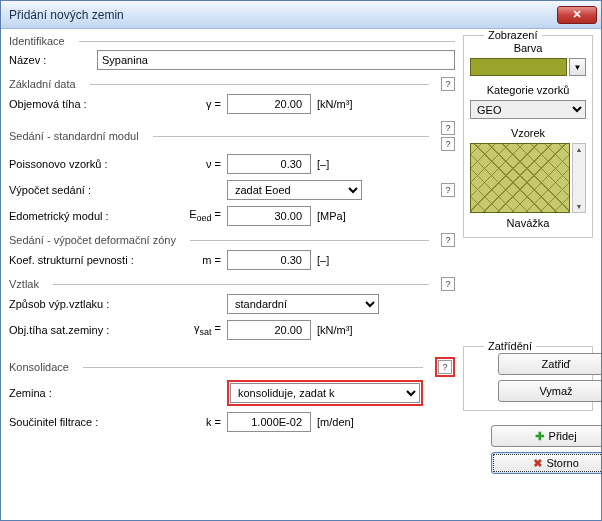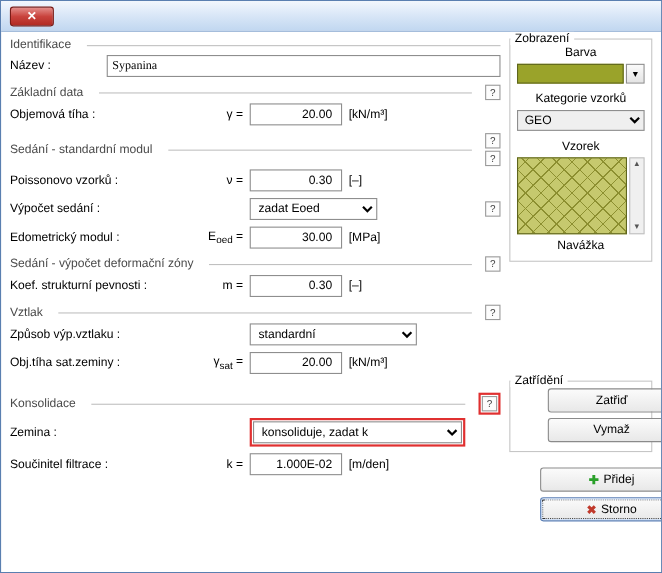--- a/index.html
+++ b/index.html
@@ -95,35 +95,34 @@
     font-size: 11px;
     height: 20px;
     padding: 0 3px;
   }
   .wide-name {
     flex: 1;
     border: 1px solid #8e8e8e;
     padding: 2px 4px;
     font-size: 11px;
     height: 20px;
-    font-family: Liberation Serif, serif;
   }
   .unit { margin-left: 6px; min-width: 50px; }
   .red-box { border: 2px solid #e03030; padding: 1px; display:inline-block; }
 
   
   .r-frame {
     border: 1px solid #c6c6c6;
     padding: 6px 6px 8px 6px;
     margin-bottom: 8px;
     position: relative;
   }
   .r-frame .legend {
     position: absolute;
-    top: -7px; left: 0;
+    top: -7px; left: 20px;
     background: #fff;
     padding: 0 4px;
     font-size: 11px;
   }
   .r-center { text-align: center; font-size: 11px; margin-bottom: 4px; }
   .swatch-row {
     display: flex; align-items: stretch; gap: 2px;
   }
   .swatch {
     flex: 1; height: 18px;
@@ -187,20 +186,21 @@
     border-color:#5b7fb5;
     box-shadow: inset 0 0 0 1px #cfe3ff;
   }
   .icplus { color:#2aa02a; font-weight:bold; }
   .icx { color:#c0392b; font-weight:bold; }
 </style>
 </head>
 <body>
 
 <div class="titlebar">
+  <span class="title">Přidání nových zemin</span>
   <div class="closebtn">✕</div>
 </div>
 
 <div class="content">
   <div class="left">
 
     <fieldset class="group">
       <div class="group-hd">
         <span class="label">Identifikace</span>
         <span class="rule"></span>
@@ -236,21 +236,21 @@
       </div>
       <div class="row">
         <span class="lbl">Poissonovo vzorků :</span>
         <span class="sym">ν =</span>
         <input class="num" value="0.30" style="">
         <span class="unit">[–]</span>
       </div>
       <div class="row">
         <span class="lbl">Výpočet sedání :</span>
         <span class="sym"></span>
-        <select class="sel" style="width:116px">
+        <select class="sel" style="width:135px">
           <option>zadat Eoed</option>
         </select>
         <span style="flex:1"></span>
         <span class="help">?</span>
       </div>
       <div class="row">
         <span class="lbl">Edometrický modul :</span>
         <span class="sym"><span>E</span><sub>oed</sub><span> =</span></span>
         <input class="num" value="30.00" style="">
         <span class="unit">[MPa]</span>

